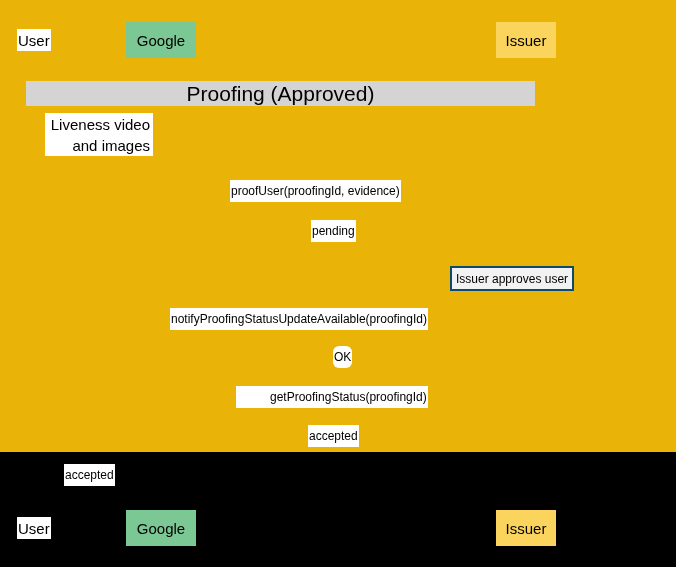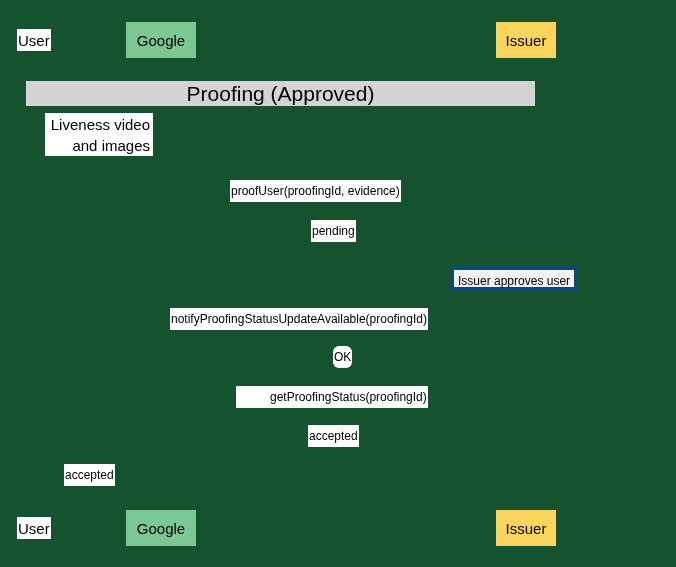--- a/index.html
+++ b/index.html
@@ -13,22 +13,22 @@
     position: relative;
     overflow: hidden;
     font-family: "Liberation Sans", sans-serif;
     -webkit-font-smoothing: antialiased;
   }
 
   #diagram {
     position: absolute;
     left: 0; top: 0;
     width: 676px;
-    height: 567px;
-    background: #14532d;
+    height: 452px;
+    background: #eab308;
   }
 
   
   .participant {
     position: absolute;
     box-sizing: border-box;
     display: flex;
     align-items: center;
     justify-content: center;
     font-size: 15px;
@@ -102,21 +102,21 @@
     background: #FFFFFF;
     color: #000000;
     font-size: 12px;
     line-height: 22px;
     height: 22px;
     white-space: nowrap;
     padding: 0 1px;
   }
   .msg-label.selfnote {
     background: #F2F2F2;
-    border: 4px solid #0c4a6e;
+    border: 2px solid #0c4a6e;
     height: 25px;
     line-height: 23px;
     padding: 0 4px;
   }
 
   #msg-proofuser   { left: 230px; top: 180px; }
   #msg-pending     { left: 311px; top: 220px; }
   #msg-approves    { left: 450px; top: 266px; }
   #msg-notify      { left: 170px; top: 308px; }
   #msg-ok          { left: 333px; top: 346px; border-radius: 6px; }

